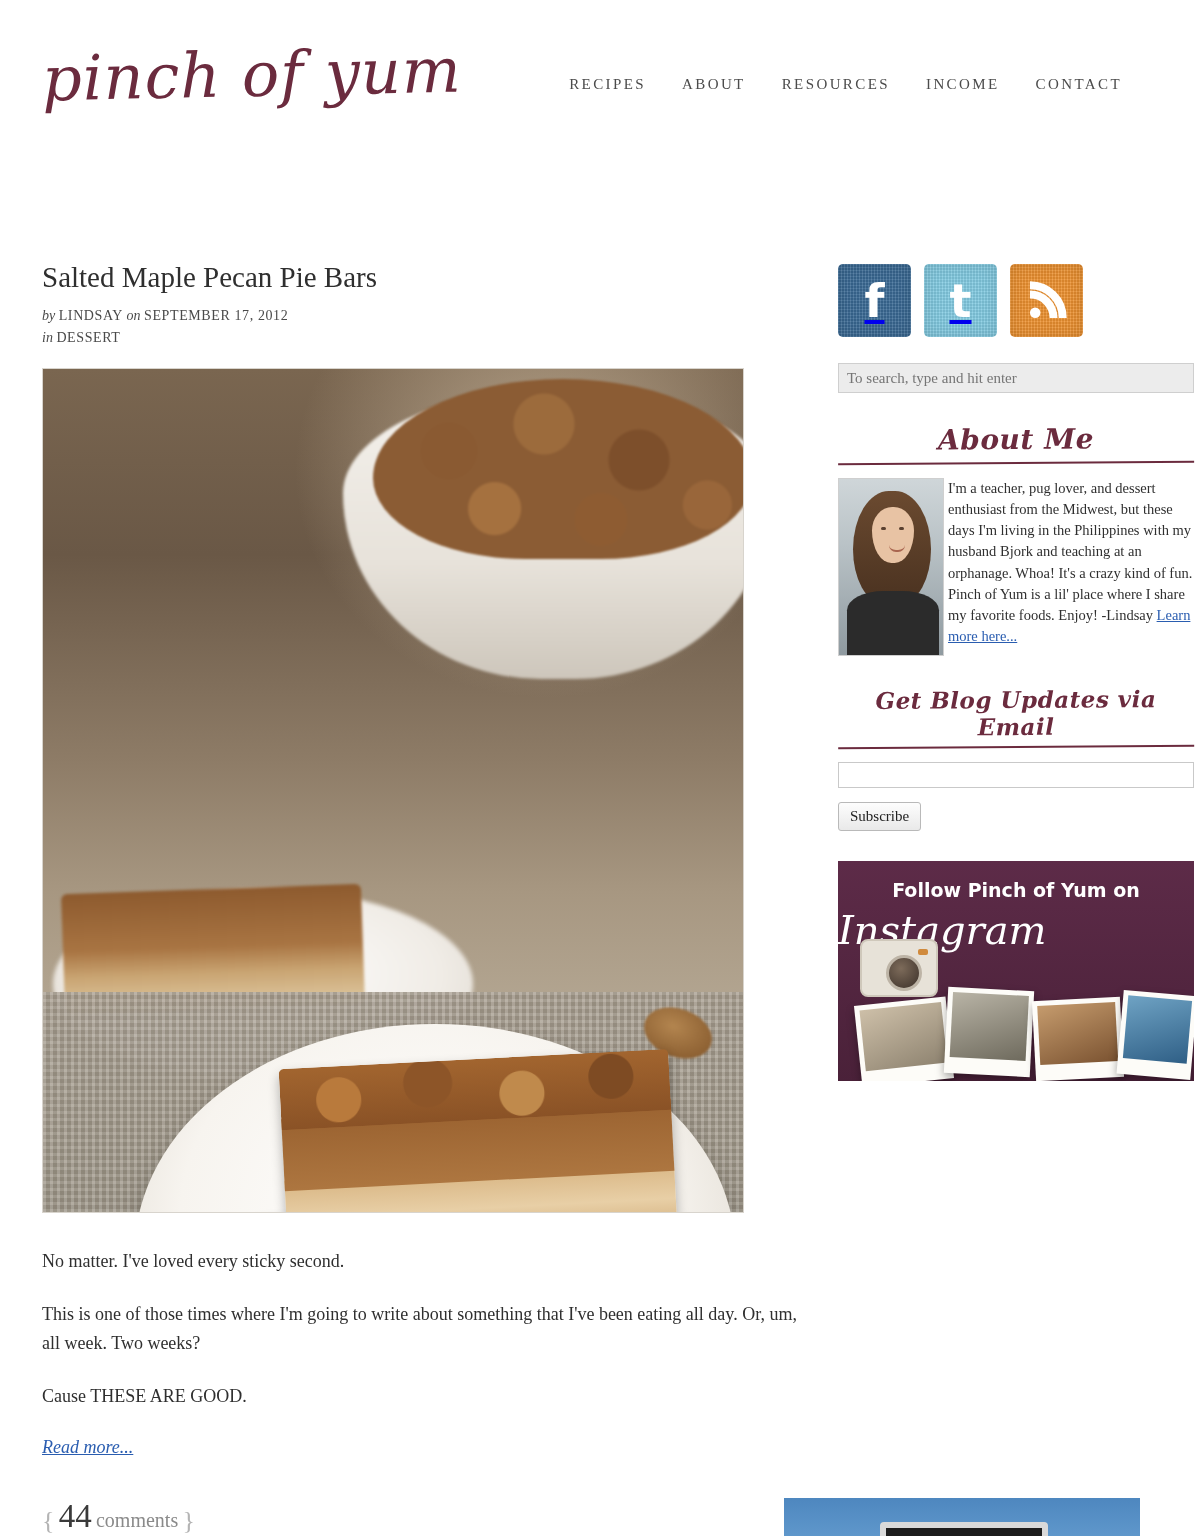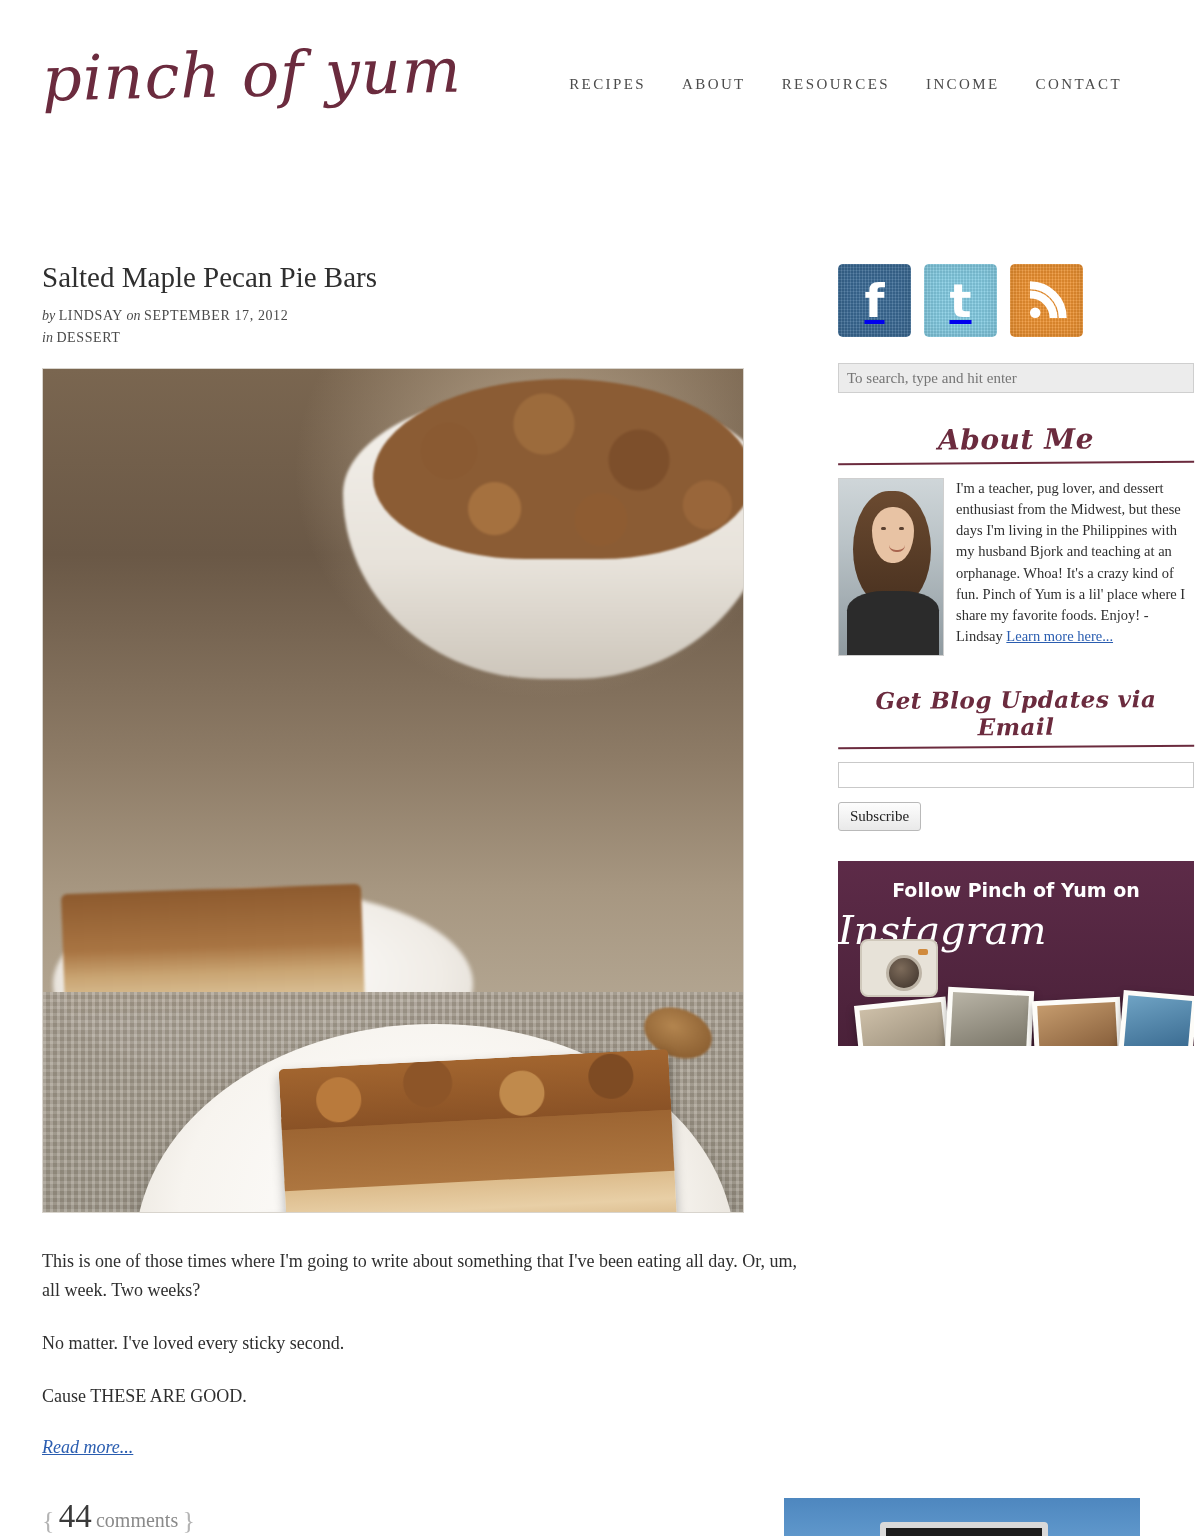--- a/index.html
+++ b/index.html
@@ -272,21 +272,21 @@
     color: #6b2b3e;
     text-align: center;
     border-bottom: 2px solid #6b2b3e;
     padding-bottom: 6px;
     margin: 0 0 14px 0;
     letter-spacing: 0.5px;
     transform: rotate(-0.4deg);
   }
   .widget-title.small { font-size: 23px; }
 
-  .about-row { display: flex; gap: 12px; }
+  .about-row { display: flex; gap: 4px; }
   .about-photo {
     width: 106px; height: 178px; flex: none;
     border: 1px solid #cfcfcf;
     background: linear-gradient(180deg,#cfd6d9 0%, #b9c2c6 38%, #8f9aa0 100%);
     position: relative; overflow: hidden;
   }
   .ap-hair {
     position: absolute; left: 14px; top: 12px; width: 78px; height: 112px;
     background: linear-gradient(180deg,#6b4a30, #4a3220);
     border-radius: 46% 46% 38% 38% / 52% 52% 48% 48%;
@@ -323,21 +323,21 @@
     font-size: 15px;
     padding: 5px 11px;
     background: linear-gradient(180deg,#fdfdfd,#e9e9e9);
     border: 1px solid #b9b9b9;
     border-radius: 3px;
     color: #222;
     cursor: pointer;
   }
 
   .insta-ad {
-    width: 356px; height: 185px;
+    width: 356px; height: 220px;
     background: linear-gradient(180deg,#5d2b48 0%, #4a2139 100%);
     position: relative; overflow: hidden;
     margin-top: 20px;
   }
   .insta-line1 {
     position: absolute; top: 18px; left: 0; right: 0;
     text-align: center;
     font-family: "DejaVu Sans", sans-serif;
     font-weight: 700;
     font-size: 19px;
@@ -446,22 +446,22 @@
         </div>
         <div class="bar bar1">
           <div class="crust"></div>
           <div class="filling"></div>
           <div class="top"></div>
         </div>
 
       </div>
 
       <div class="post-body">
+        <p>No matter. I've loved every sticky second.</p>
         <p>This is one of those times where I'm going to write about something that I've been eating all day. Or, um, all week. Two weeks?</p>
-        <p>No matter. I've loved every sticky second.</p>
         <p>Cause THESE ARE GOOD.</p>
         <a class="read-more" href="#">Read more...</a>
 
         <div class="comments-line">
           <span class="brace">{</span>
           <span class="num">44</span>
           <span class="word">comments</span>
           <span class="brace">}</span>
         </div>
       </div>

